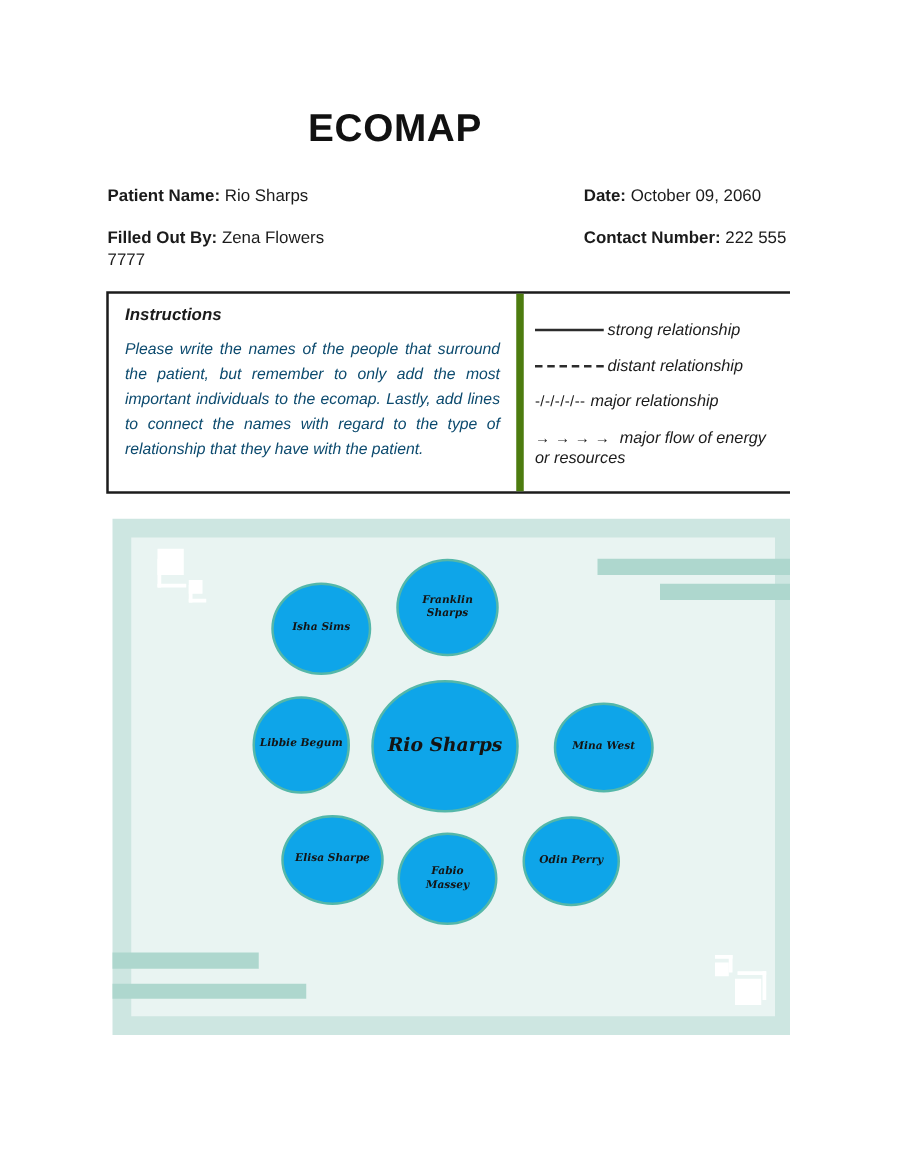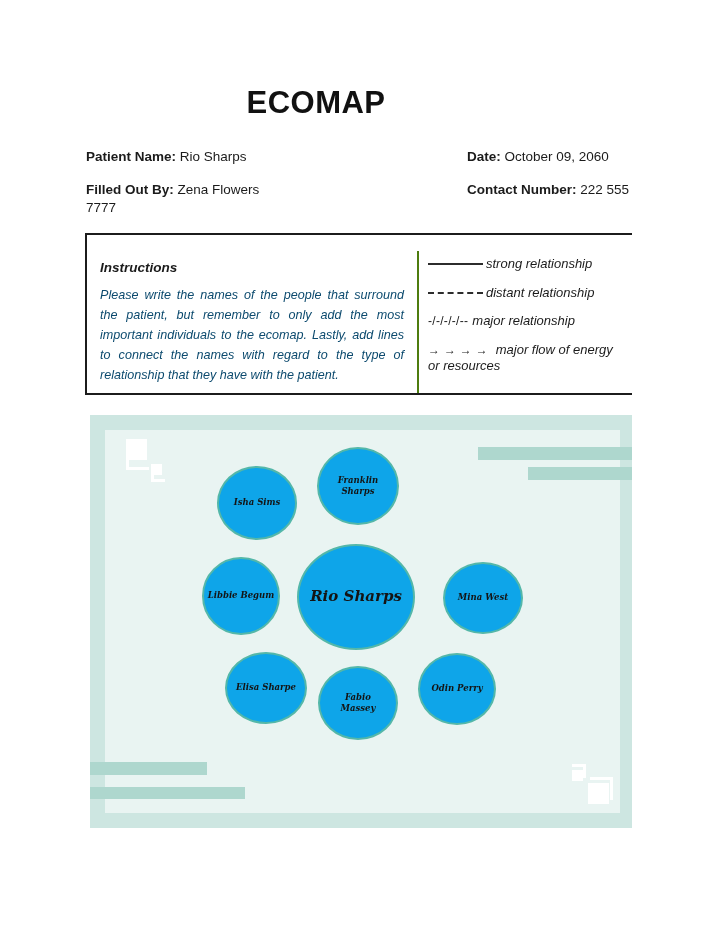--- a/index.html
+++ b/index.html
@@ -20,22 +20,22 @@
   .field{position:absolute;font-size:13.5px;line-height:1.3;}
   .field b{font-weight:bold;}
   .f-patient{left:86px;top:148px;}
   .f-date{left:467px;top:148px;}
   .f-filledby{left:86px;top:181px;width:186px;}
   .f-contact{left:467px;top:181px;}
 
   
   .infobox{position:absolute;left:85px;top:233px;width:549px;height:162px;
            border:2px solid #1c1c1c;box-sizing:border-box;display:flex;background:#fff;}
-  .instructions-cell{width:332px;box-sizing:border-box;border-right:2px solid #4d7c0f;
-                     padding:9px 13px 0 13px;margin-top:16px;}
+  .instructions-cell{width:332px;box-sizing:border-box;border-right:6px solid #4d7c0f;
+                     padding:9px 13px 0 13px;}
   .instructions-heading{font-size:13.5px;font-weight:bold;font-style:italic;}
   .instructions-body{margin-top:11px;font-size:12.6px;font-style:italic;
                      text-align:justify;line-height:1.58;color:#0c4a6e;}
   .key-cell{flex:1;box-sizing:border-box;padding:9px 10px 0 9px;font-size:13px;}
   .key-heading{font-size:13.5px;font-weight:bold;font-style:normal;}
   .key-row{margin-top:12px;line-height:1.25;}
   .key-sym{display:inline-block;width:58px;vertical-align:middle;}
   .sym-solid{width:55px;height:0;border-bottom:2px solid #2c2c2c;margin-bottom:3px;}
   .sym-dashed{width:55px;height:0;border-bottom:2px dashed #2c2c2c;margin-bottom:3px;}
   .sym-text{font-size:12px;letter-spacing:.3px;width:auto;margin-right:4px;}

